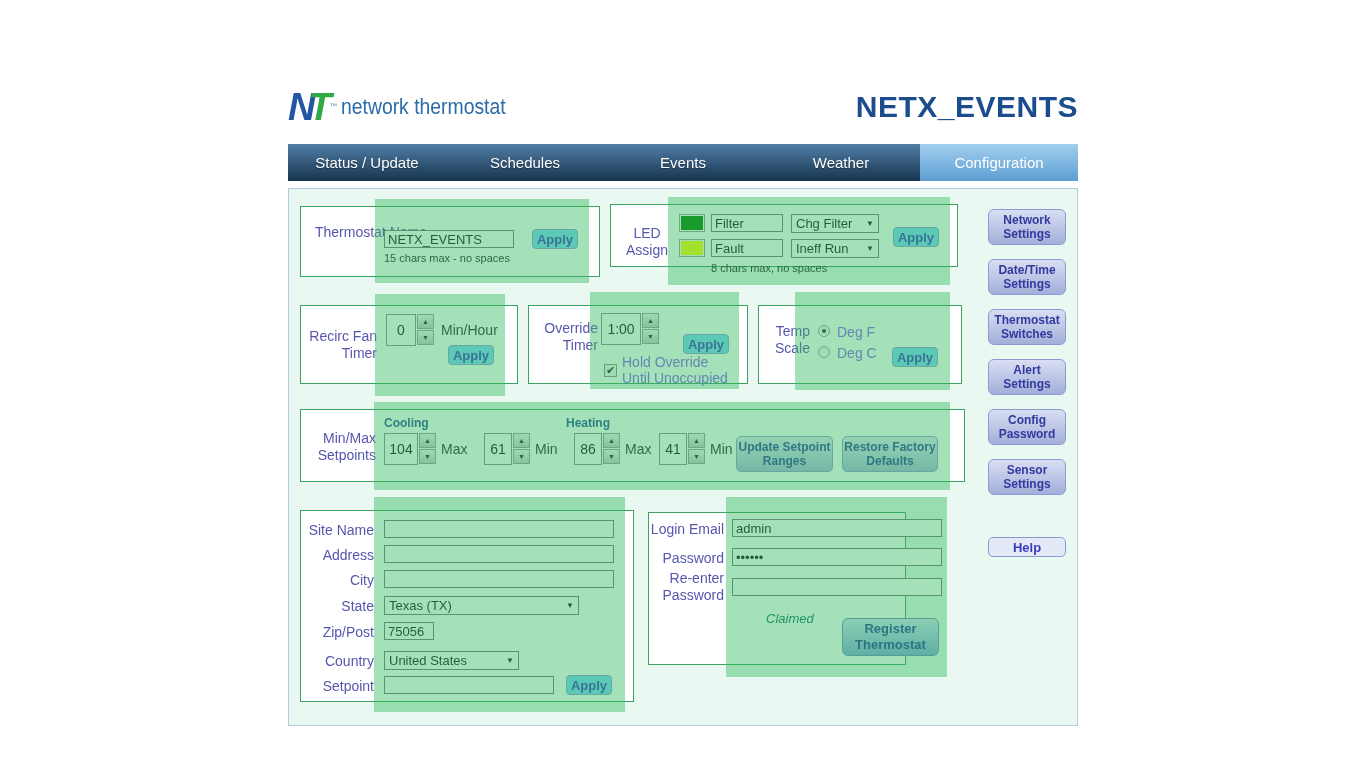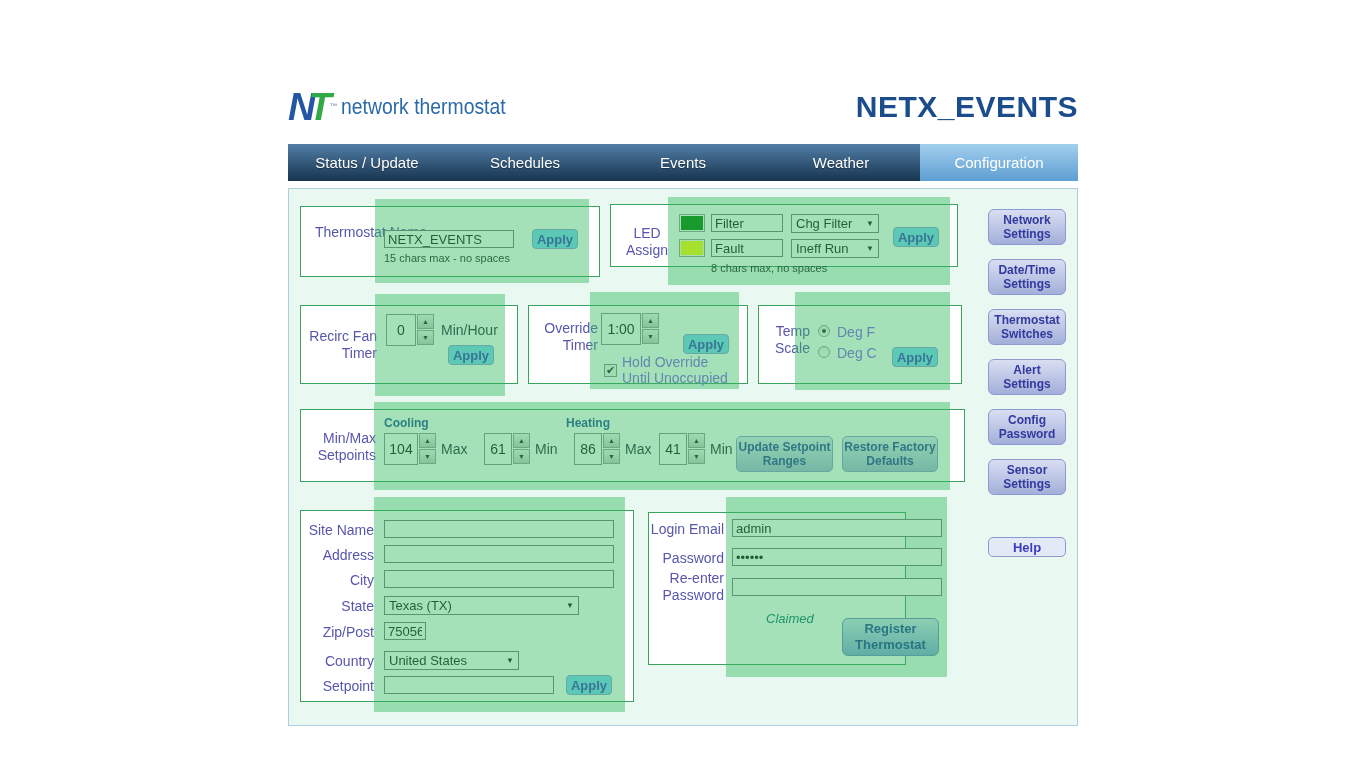--- a/index.html
+++ b/index.html
@@ -209,21 +209,21 @@
     <div class="form-label" style="left:0;top:36px;width:73px;">Address</div>
     <input class="txt" style="position: absolute; left: 83px; top: 34px; width: 230px;" value="">
     <div class="form-label" style="left:0;top:61px;width:73px;">City</div>
     <input class="txt" style="position: absolute; left: 83px; top: 59px; width: 230px;" value="">
     <div class="form-label" style="left:0;top:87px;width:73px;">State</div>
     <div class="fselect" style="left:83px;top:85px;width:195px;">
       <span>Texas (TX)</span>
       <span class="sel-arrow">▼</span>
     </div>
     <div class="form-label" style="left:0;top:113px;width:73px;">Zip/Post</div>
-    <input class="txt" style="position: absolute; left: 83px; top: 111px; width: 42px;" value="75056">
+    <input class="txt" style="position: absolute; left: 83px; top: 111px; width: 50px;" value="75056">
     <div class="form-label" style="left:0;top:142px;width:73px;">Country</div>
     <div class="fselect" style="left:83px;top:140px;width:135px;">
       <span>United States</span>
       <span class="sel-arrow">▼</span>
     </div>
     <div class="form-label" style="left:0;top:167px;width:73px;">Setpoint</div>
     <input class="txt" style="position: absolute; left: 83px; top: 165px; width: 170px;" value="">
     <div class="apply-btn" style="left:265px;top:164px;">Apply</div>
   </div>
 

